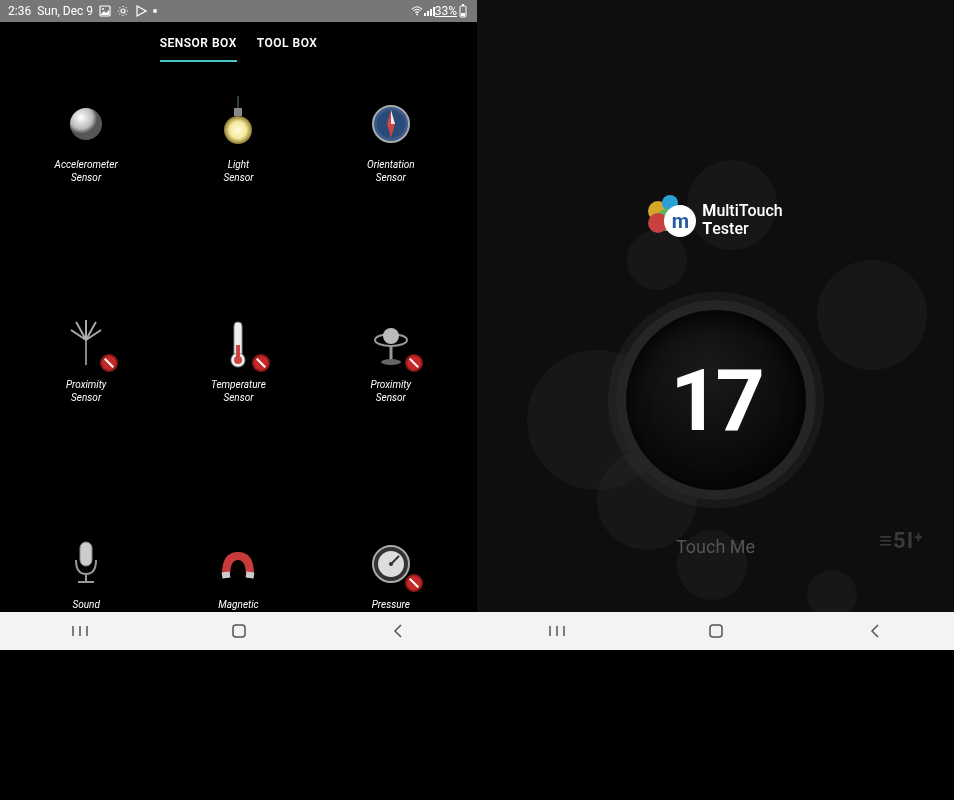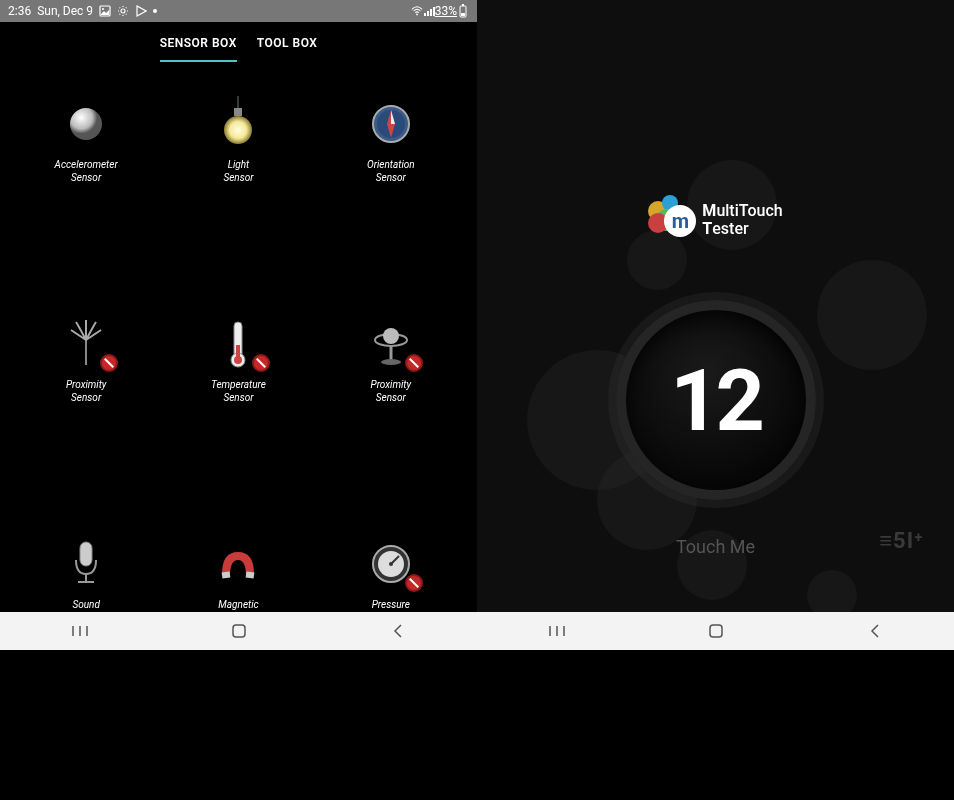--- a/index.html
+++ b/index.html
@@ -354,21 +354,21 @@
         <div class="lc" style="width:20px;height:20px;background:#c94040;top:18px;left:0"></div>
         <div class="lc" style="width:32px;height:32px;background:#fff;top:10px;left:16px;display:flex;align-items:center;justify-content:center;color:#2a5aa0;font-weight:700;font-size:20px">m</div>
       </div>
       <div class="logo-text">
         <div><span class="bold">M</span><span>ultiTouch</span></div>
         <div><span class="bold">T</span><span>ester</span></div>
       </div>
     </div>
 
     <div class="big-button">
-      <div class="big-number">12</div>
+      <div class="big-number">17</div>
     </div>
 
     <div class="touch-label">Touch Me</div>
 
     <div class="brand-corner">≡5I⁺</div>
   </div>
 
   <div class="nav-bar">
     <div class="nav-btn">
       <svg width="18" height="14" viewBox="0 0 18 14">

